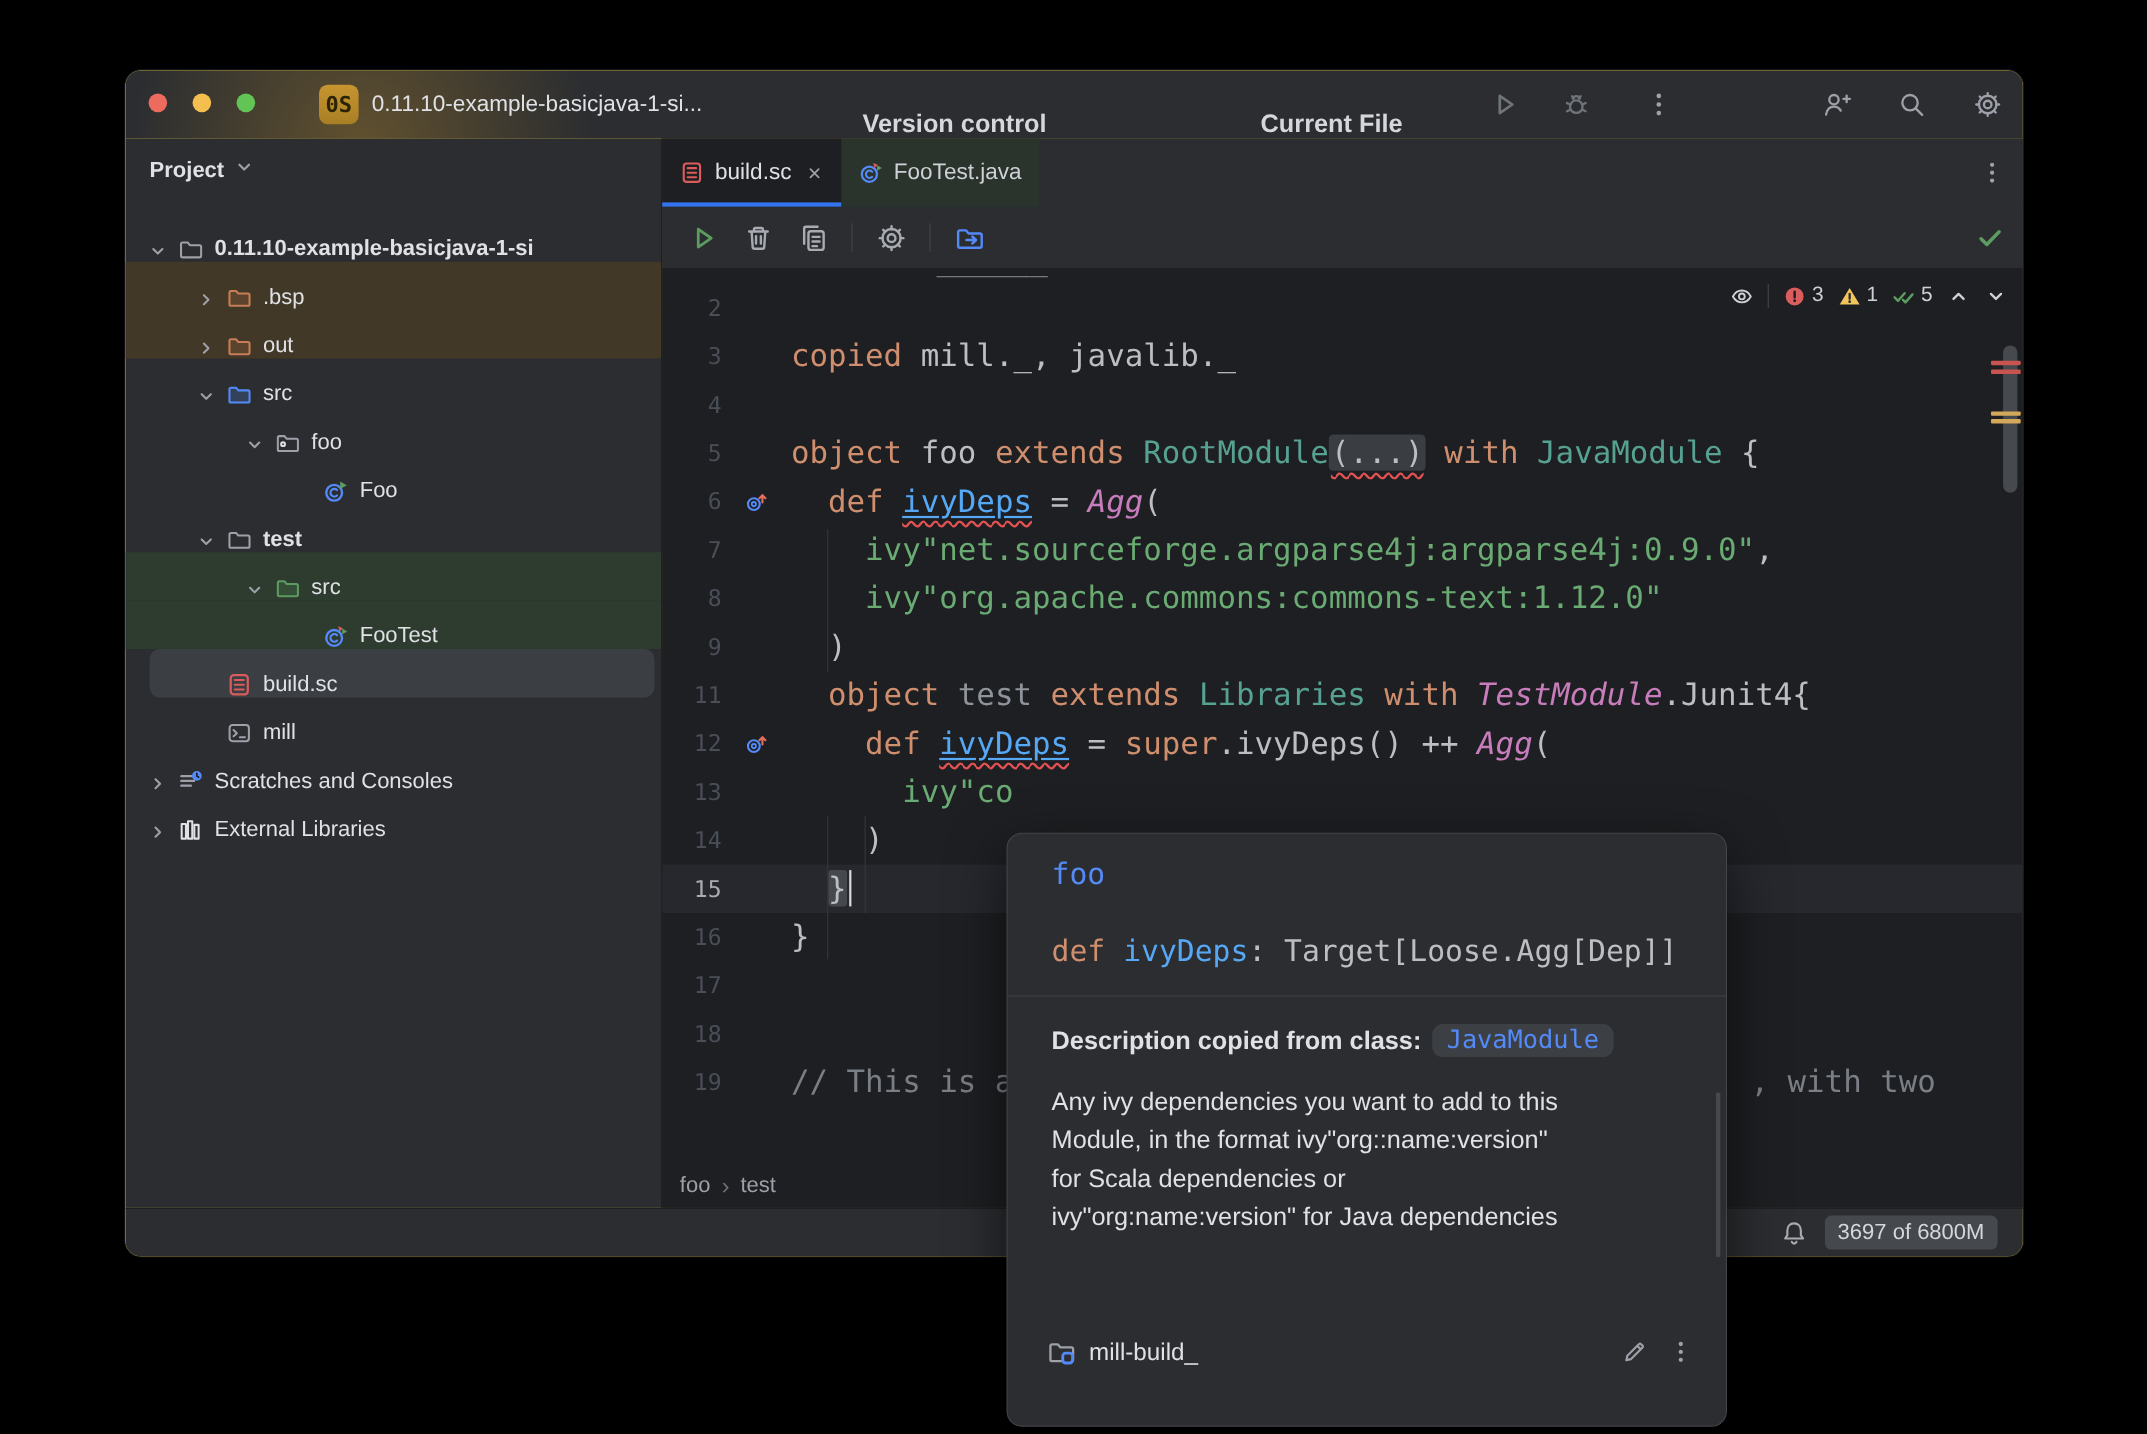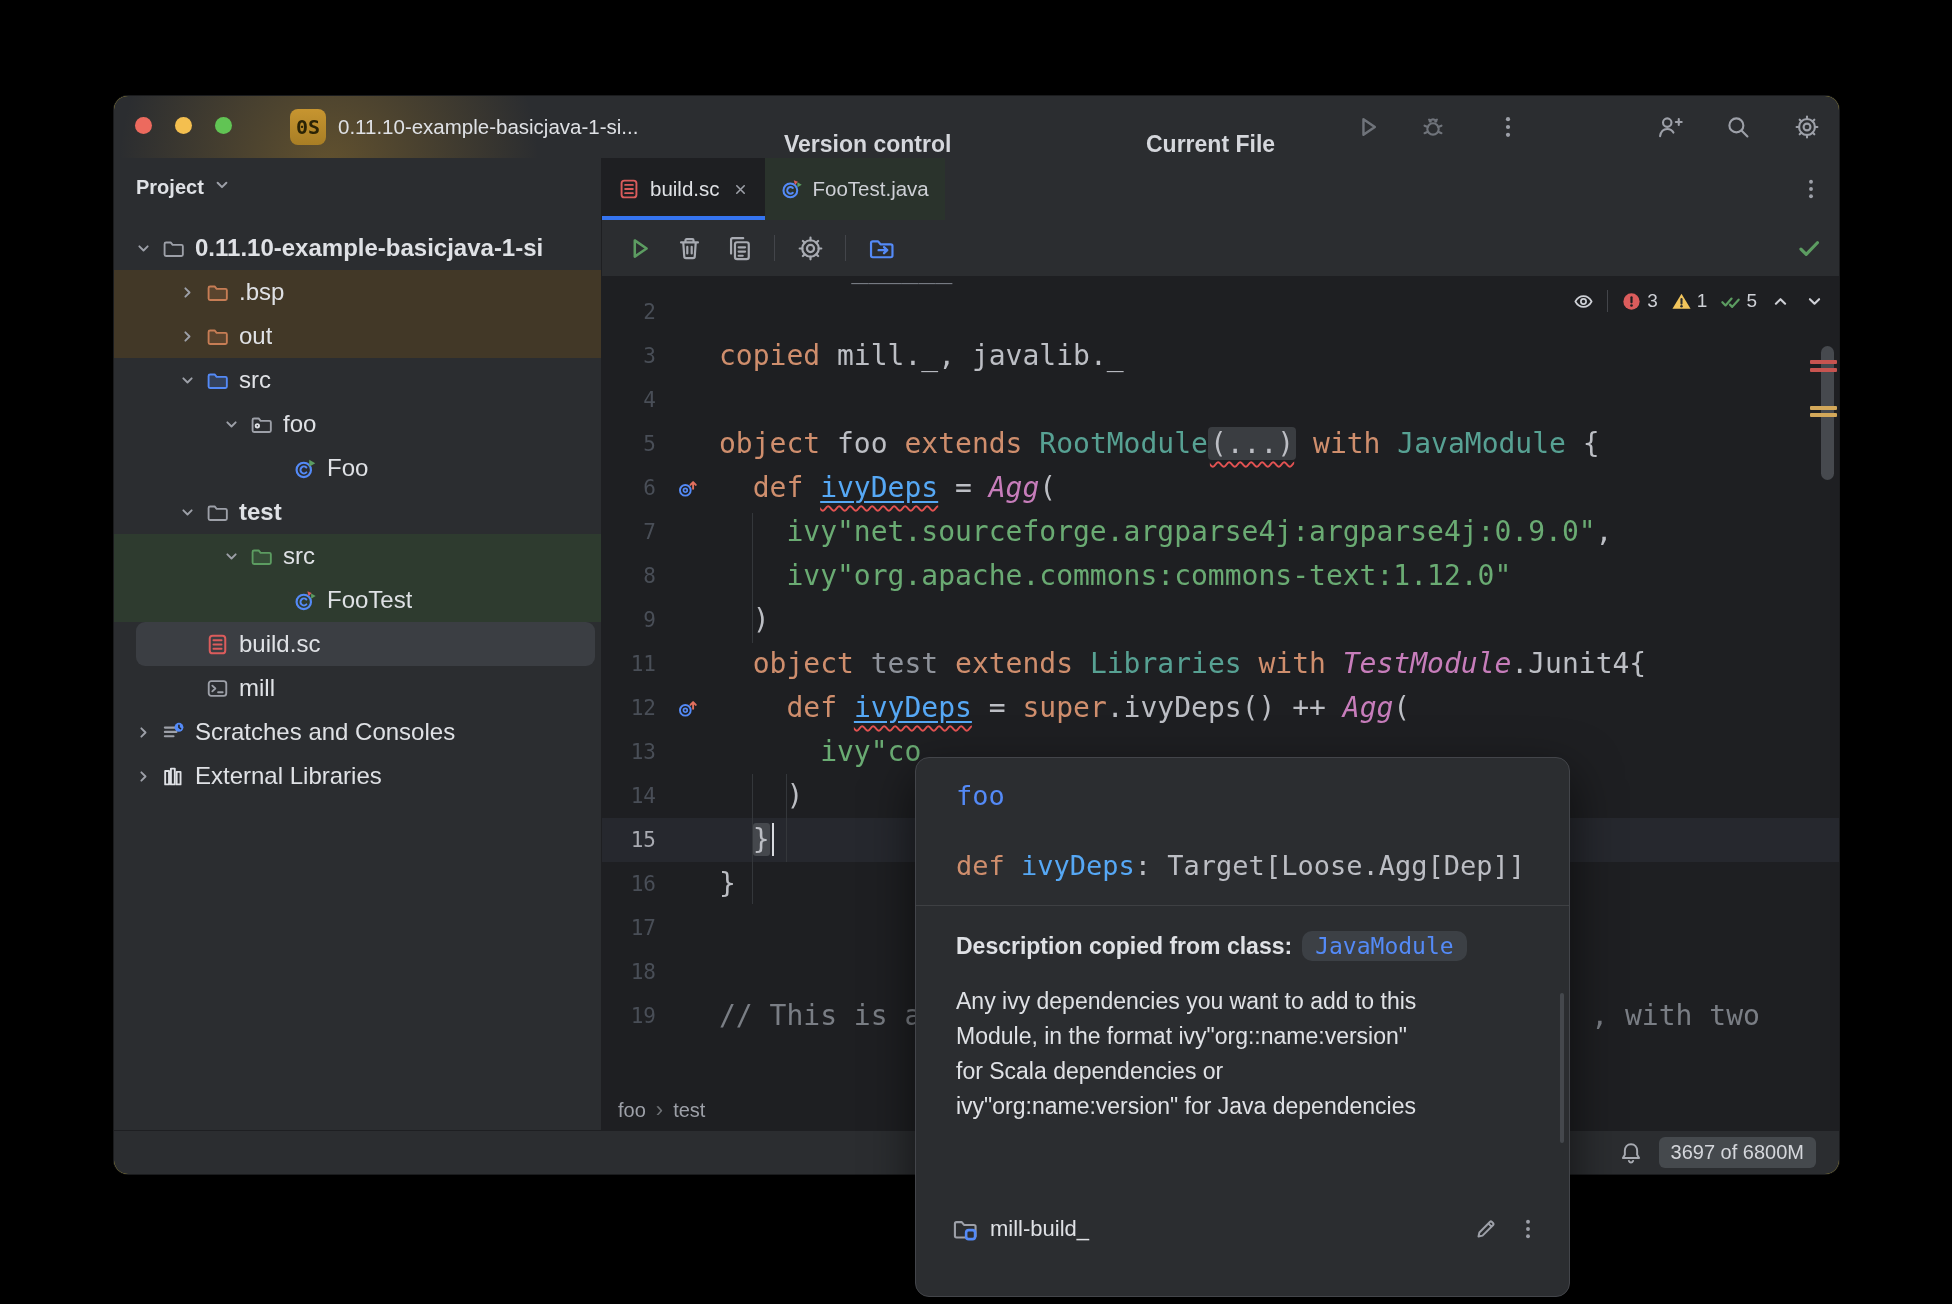--- a/index.html
+++ b/index.html
@@ -1,18 +1,18 @@
 <!DOCTYPE html>
 <html><head>
 <meta charset="utf-8">
 <style>
   html,body{margin:0;padding:0;background:#000;}
   .stage{position:relative;width:1952px;height:1304px;background:#000;overflow:hidden;
          font-family:"Liberation Sans",sans-serif;-webkit-font-smoothing:antialiased;}
-  .window{position:absolute;left:114px;top:96px;width:1725px;height:1078px;background:#fde047;
+  .window{position:absolute;left:114px;top:64px;width:1725px;height:1078px;background:#fde047;
           border-radius:14px;overflow:hidden;box-shadow:0 0 0 1px #1a1b1d,0 30px 70px rgba(0,0,0,.7);}
 
   
   .titlebar{position:absolute;left:0;top:0;right:0;height:62px;background:#2B2D30;}
   .titlebar .glow{position:absolute;inset:0;background:radial-gradient(circle 300px at 215px 70px,rgba(186,140,44,.38),rgba(186,140,44,0) 70%);}
   .tl{position:absolute;top:21px;width:17px;height:17px;border-radius:50%;}
   .tl.r{left:21px;background:#EC6A5E}.tl.y{left:61px;background:#F4BF4F}.tl.g{left:101px;background:#61C454}
   .proj-badge{position:absolute;left:176px;top:13px;width:36px;height:36px;border-radius:8px;
       background:linear-gradient(#C79530,#A87E25);color:#2A2305;font:700 20px "DejaVu Sans Mono",monospace;
       display:flex;align-items:center;justify-content:center;letter-spacing:0;}
@@ -29,21 +29,21 @@
   .editorcol{position:absolute;left:488px;top:62px;width:1237px;height:972px;background:#1E1F22;}
   .statusbar{position:absolute;left:0;bottom:0;right:0;height:44px;background:#2B2D30;border-top:1px solid #1E1F22;
       display:flex;align-items:center;justify-content:flex-end;gap:16px;padding-right:23px;box-sizing:border-box;}
   .mem-chip{background:#45494D;border-radius:6px;color:#D5D7DC;font-size:20px;padding:4px 12px;}
   .bell{color:#A8ABB2;width:24px;height:24px}
 
   
   .panel-header{height:58px;display:flex;align-items:center;gap:8px;padding-left:22px;color:#DFE1E5;font-size:20px;font-weight:700;}
   .panel-header svg{width:20px;height:20px;color:#9DA0A8}
   .tree{margin-top:10px;position:relative;}
-  .trow{height:44px;display:flex;align-items:center;position:relative;color:#DFE1E5;font-size:24px;white-space:nowrap;}
+  .trow{height:44px;display:flex;align-items:flex-end;position:relative;color:#DFE1E5;font-size:20px;white-space:nowrap;}
   .trow .band{position:absolute;inset:0;z-index:0;}
   .trow.hl-excluded .band{background:#423827;}
   .trow.hl-test .band{background:#2E3B2F;}
   .trow.hl-selected .band{left:22px;right:6px;background:#3B3E43;border-radius:9px;}
   .trow .ind,.trow .chevb,.trow .iconb,.trow .tlabel{position:relative;z-index:1;}
   .trow .chevb{width:30px;display:flex;justify-content:center;color:#9DA0A8;}
   .trow .chevb svg{width:19px;height:19px}
   .trow .iconb{width:30px;display:flex;justify-content:center;margin-right:7px;}
   .trow .iconb svg{width:23px;height:23px}
   .trow.b .tlabel{font-weight:700;}

